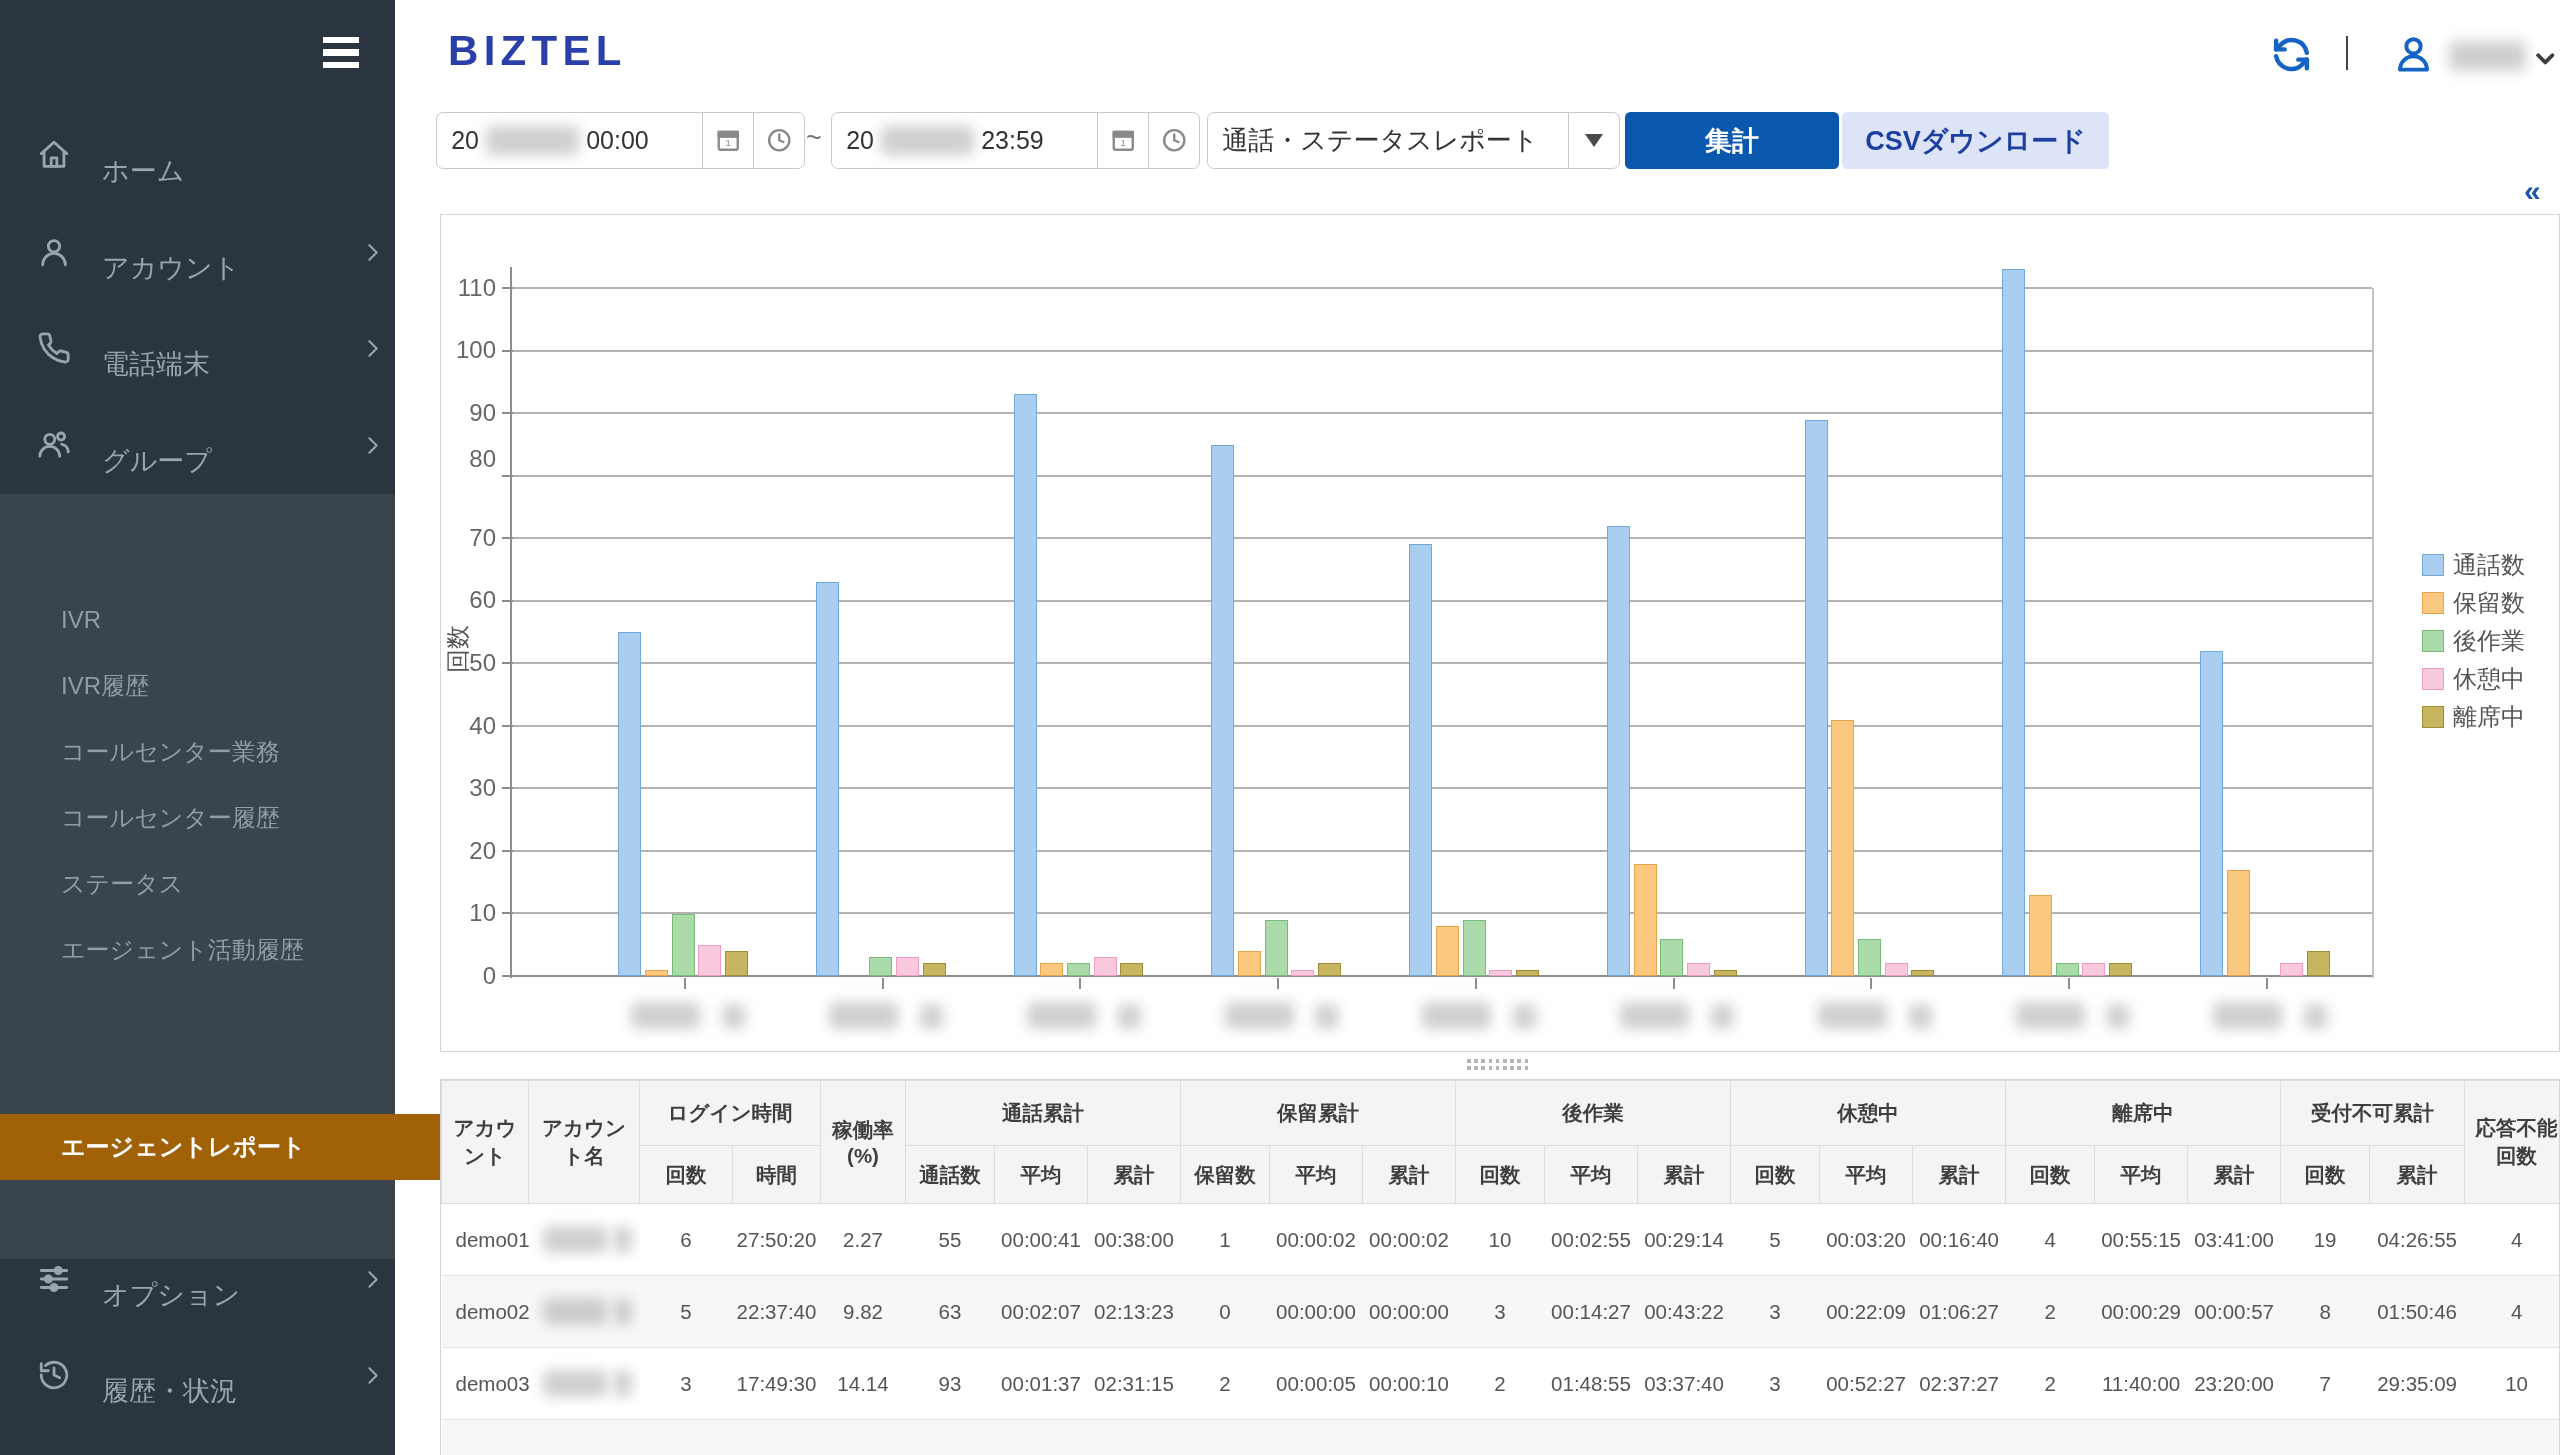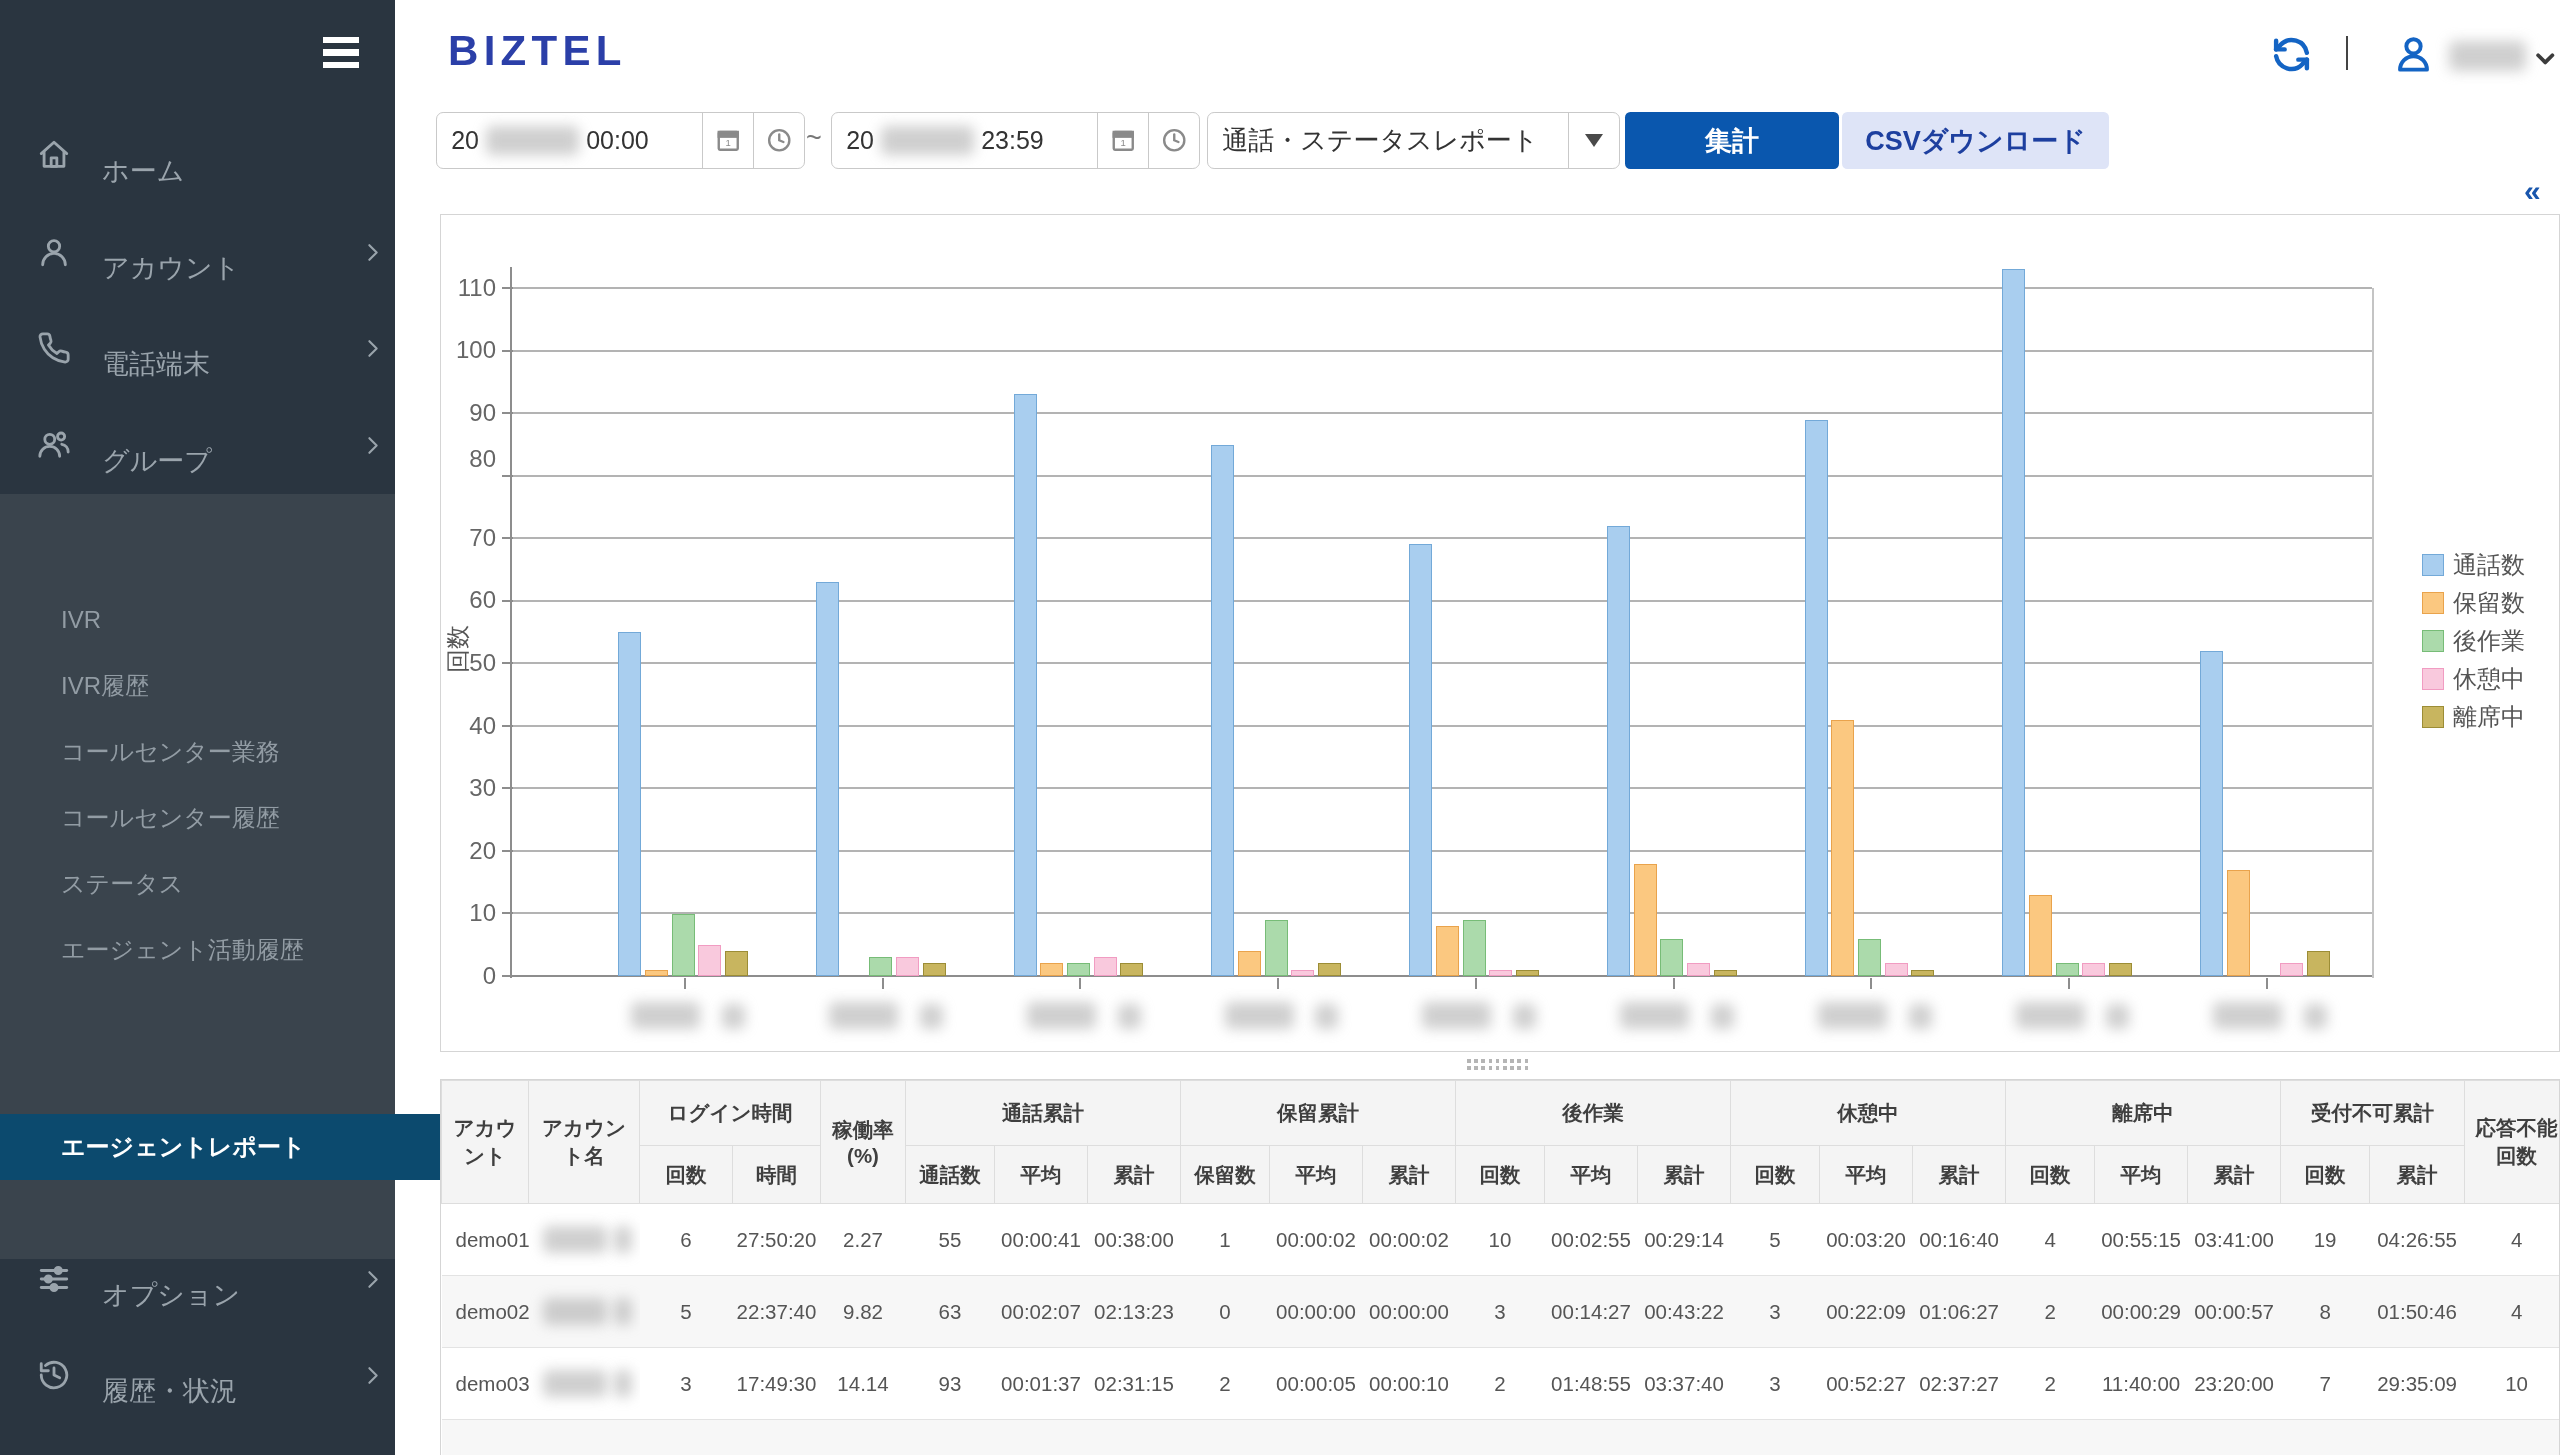--- a/index.html
+++ b/index.html
@@ -9,21 +9,21 @@
   #sidebar{left:0;top:0;width:395px;height:1455px;background:#2a3540;}
   #burger{left:323px;top:37px;width:36px;cursor:pointer;}
   #burger div{height:6.2px;background:#fff;margin-bottom:6.2px;}
   #cc-section{left:0;top:494px;width:395px;height:765px;background:#3a444d;}
   .nav-item{left:0;width:395px;height:66px;display:flex;align-items:center;color:#9aa4ac;font-size:27px;}
   .nav-item .nicon{position:absolute;left:36px;width:36px;height:36px;display:flex;align-items:center;justify-content:center;}
   .nav-item .nlabel{position:absolute;left:102px;white-space:nowrap;margin-top:31px;}
   .nav-item .chev{position:absolute;left:360px;width:25px;height:25px;}
   .sub-item{left:0;width:465px;height:66px;display:flex;align-items:center;color:#929ca4;font-size:24px;}
   .sub-item span{position:absolute;left:61px;white-space:nowrap;}
-  .sub-item.sel{background:#0c4a6e;color:#fff;font-weight:bold;}
+  .sub-item.sel{background:#a16207;color:#fff;font-weight:bold;}
   .nav-item.open{color:#fff;}
   svg.ic{stroke:currentColor;fill:none;stroke-width:2;stroke-linecap:round;stroke-linejoin:round;}
   
   #logo{left:448px;top:27px;font-size:42px;font-weight:bold;letter-spacing:5.3px;color:#2b3fa8;}
   #hdr-divider{left:2346px;top:36px;width:1.8px;height:34px;background:#444;}
   .blur{background:#a8a8a8;border-radius:5.3px;filter:blur(6.2px);opacity:.55;display:inline-block;}
   
   .field{top:112px;height:55px;border:1.8px solid #c9c9c9;border-radius:7.1px;background:#fff;display:flex;align-items:center;}
   .ftext{display:flex;align-items:center;gap:7.1px;padding-left:14.2px;font-size:25px;color:#333;flex:1;}
   .fbtn{width:50px;height:100%;border-left:1.8px solid #c9c9c9;display:flex;align-items:center;justify-content:center;}

